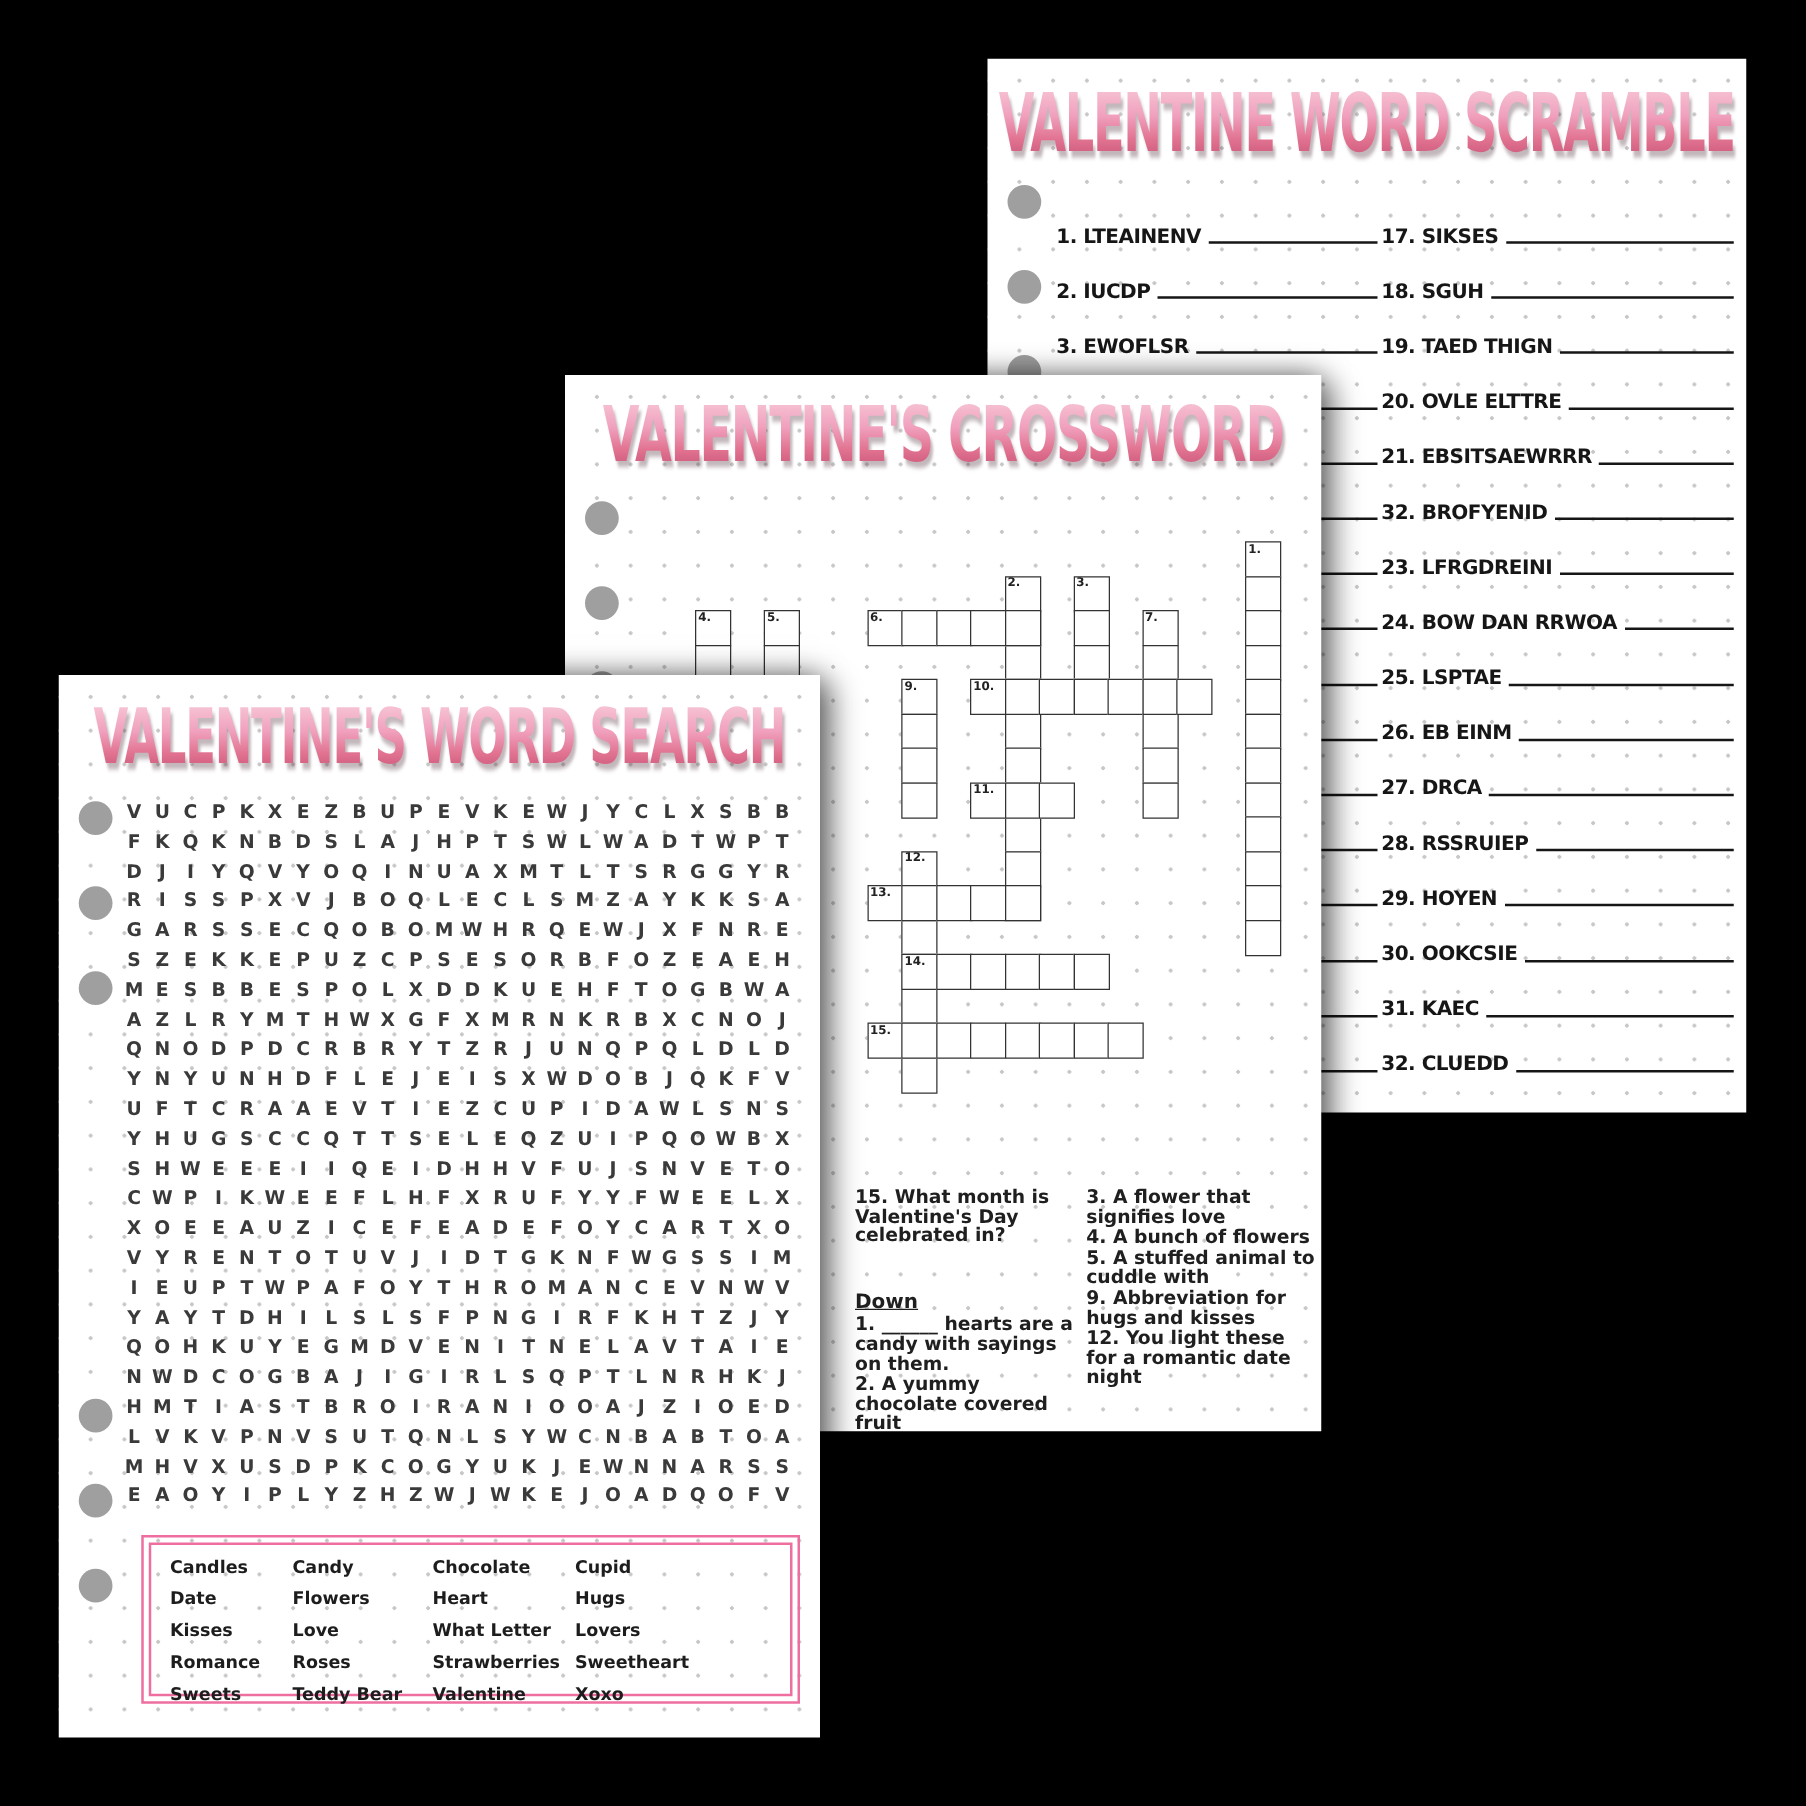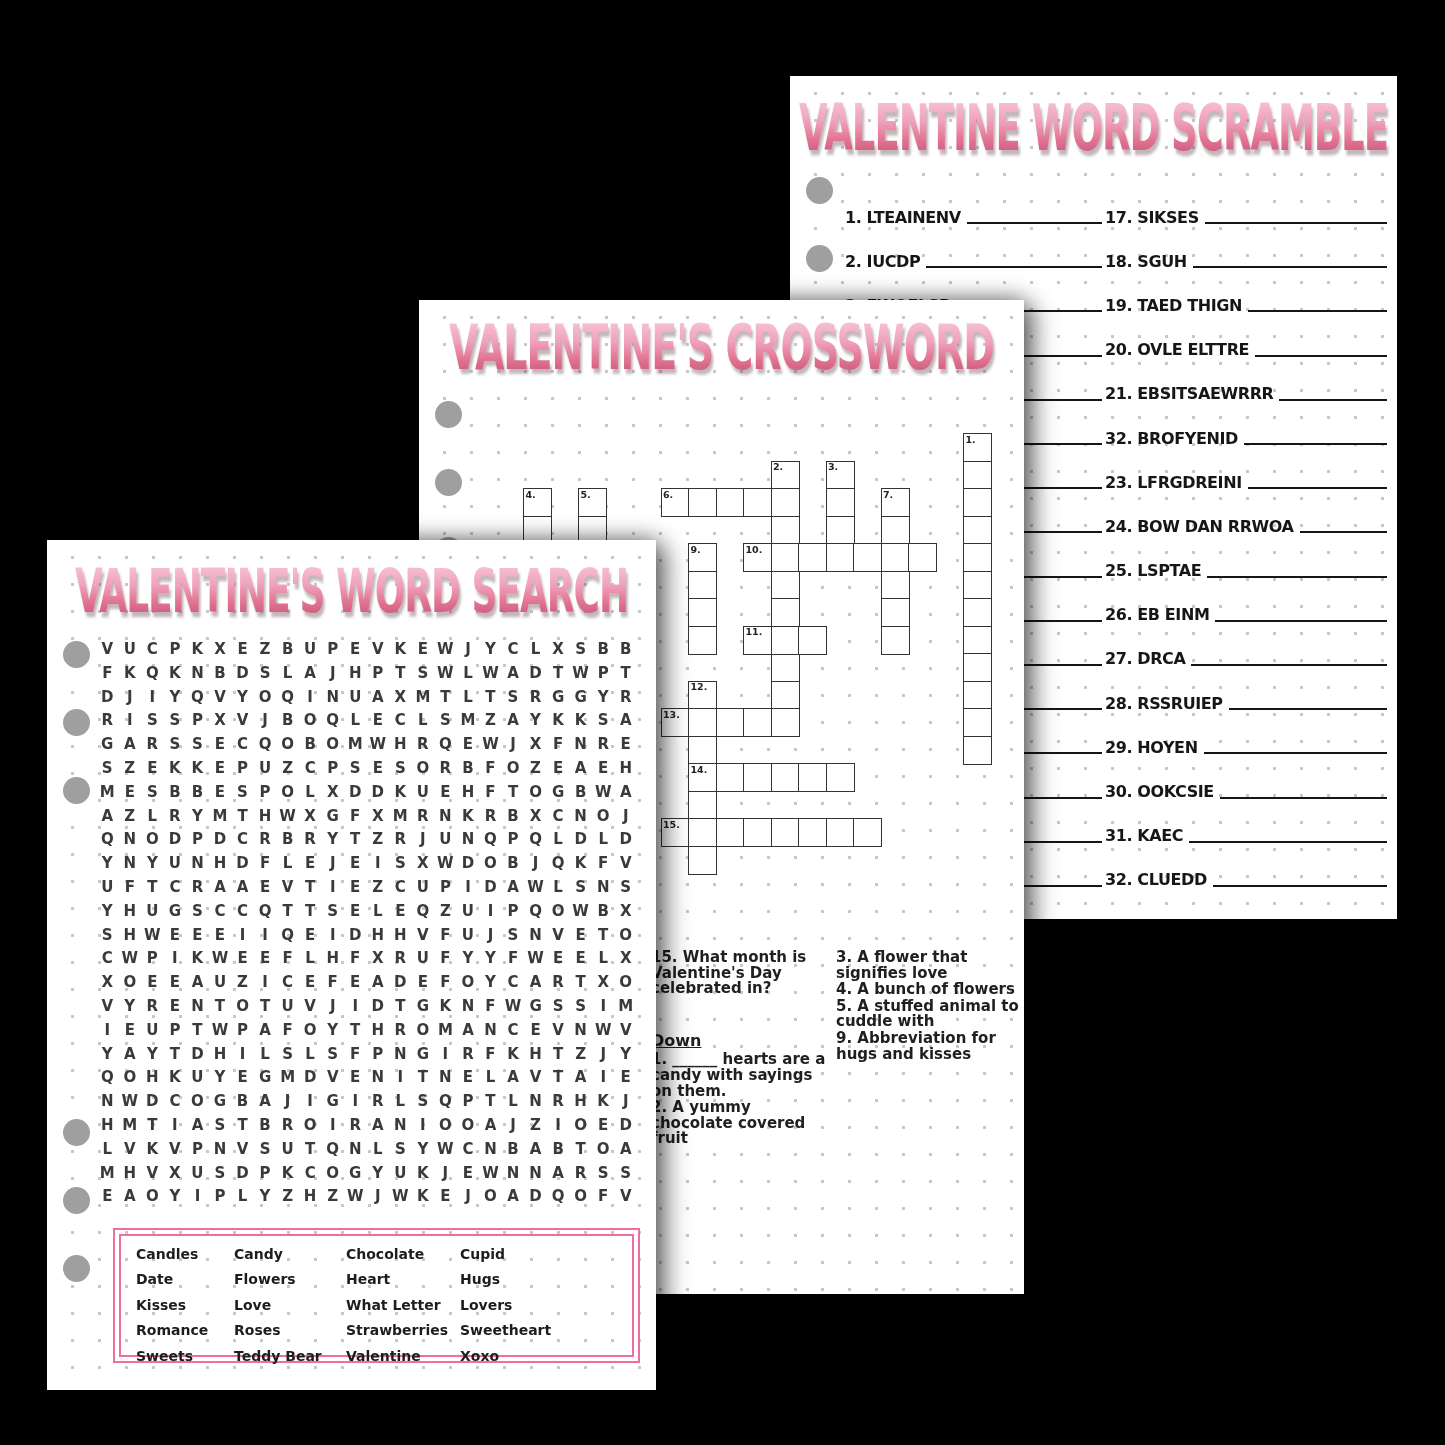--- a/index.html
+++ b/index.html
@@ -2,22 +2,22 @@
 <html><head>
 <meta charset="utf-8">
 <style>
   html,body{margin:0;padding:0;background:#000;}
   .canvas{position:relative;width:1445px;height:1445px;background:#000;overflow:hidden;
           font-family:"DejaVu Sans","Liberation Sans",sans-serif;}
   .page{position:absolute;background-color:#fff;
         background-image:radial-gradient(circle,#c7c7c7 1.4px,rgba(0,0,0,0) 1.7px);
         background-size:27px 27px;background-position:12px 4px;
         box-shadow:0 0 22px rgba(0,0,0,0.55),12px 8px 22px rgba(0,0,0,0.38);}
-  .page-scramble{left:790px;top:76px;width:607px;height:843px;z-index:1;}
-  .page-crossword{left:419px;top:300px;width:605px;height:994px;z-index:2;}
+  .page-scramble{left:790px;top:47px;width:607px;height:843px;z-index:1;}
+  .page-crossword{left:452px;top:300px;width:605px;height:845px;z-index:2;}
   .page-wordsearch{left:47px;top:540px;width:609px;height:850px;z-index:3;}
 
   .hole{position:absolute;left:16px;width:27px;height:27px;border-radius:50%;background:#9f9f9f;}
 
   .bubble-title{position:absolute;left:0;right:0;text-align:center;white-space:nowrap;
     font-weight:bold;letter-spacing:-1px;
     background:linear-gradient(180deg,#f9d2de 0%,#f0a0bd 42%,#e0718f 68%,#c14a70 100%);
     -webkit-background-clip:text;background-clip:text;color:transparent;
     filter:drop-shadow(2px 3px 1px rgba(80,50,60,0.35));
     transform-origin:center top;}
@@ -325,20 +325,21 @@
         <div class="clue"><b>15. </b>What month is Valentine's Day celebrated in?</div>
         <div class="down-header">Down</div>
         <div class="clue"><b>1. </b>______ hearts are a candy with sayings on them.</div>
         <div class="clue"><b>2. </b>A yummy chocolate covered fruit</div>
       </div>
     <div class="clue-col clue-col2">
         <div class="clue"><b>3. </b>A flower that signifies love</div>
         <div class="clue"><b>4. </b>A bunch of flowers</div>
         <div class="clue"><b>5. </b>A stuffed animal to cuddle with</div>
         <div class="clue"><b>9. </b>Abbreviation for hugs and kisses</div>
+        <div class="clue"><b>12. </b>You light these for a romantic date night</div>
       </div>
   <div class="hole" style="top: 100.5px;"></div>
       <div class="hole" style="top: 168.5px;"></div>
       <div class="hole" style="top: 236.5px;"></div>
       <div class="hole" style="top: 578.5px;"></div>
       <div class="hole" style="top: 646.5px;"></div>
       <div class="hole" style="top: 714.5px;"></div>
     </div>
 
   <div class="page page-wordsearch">

